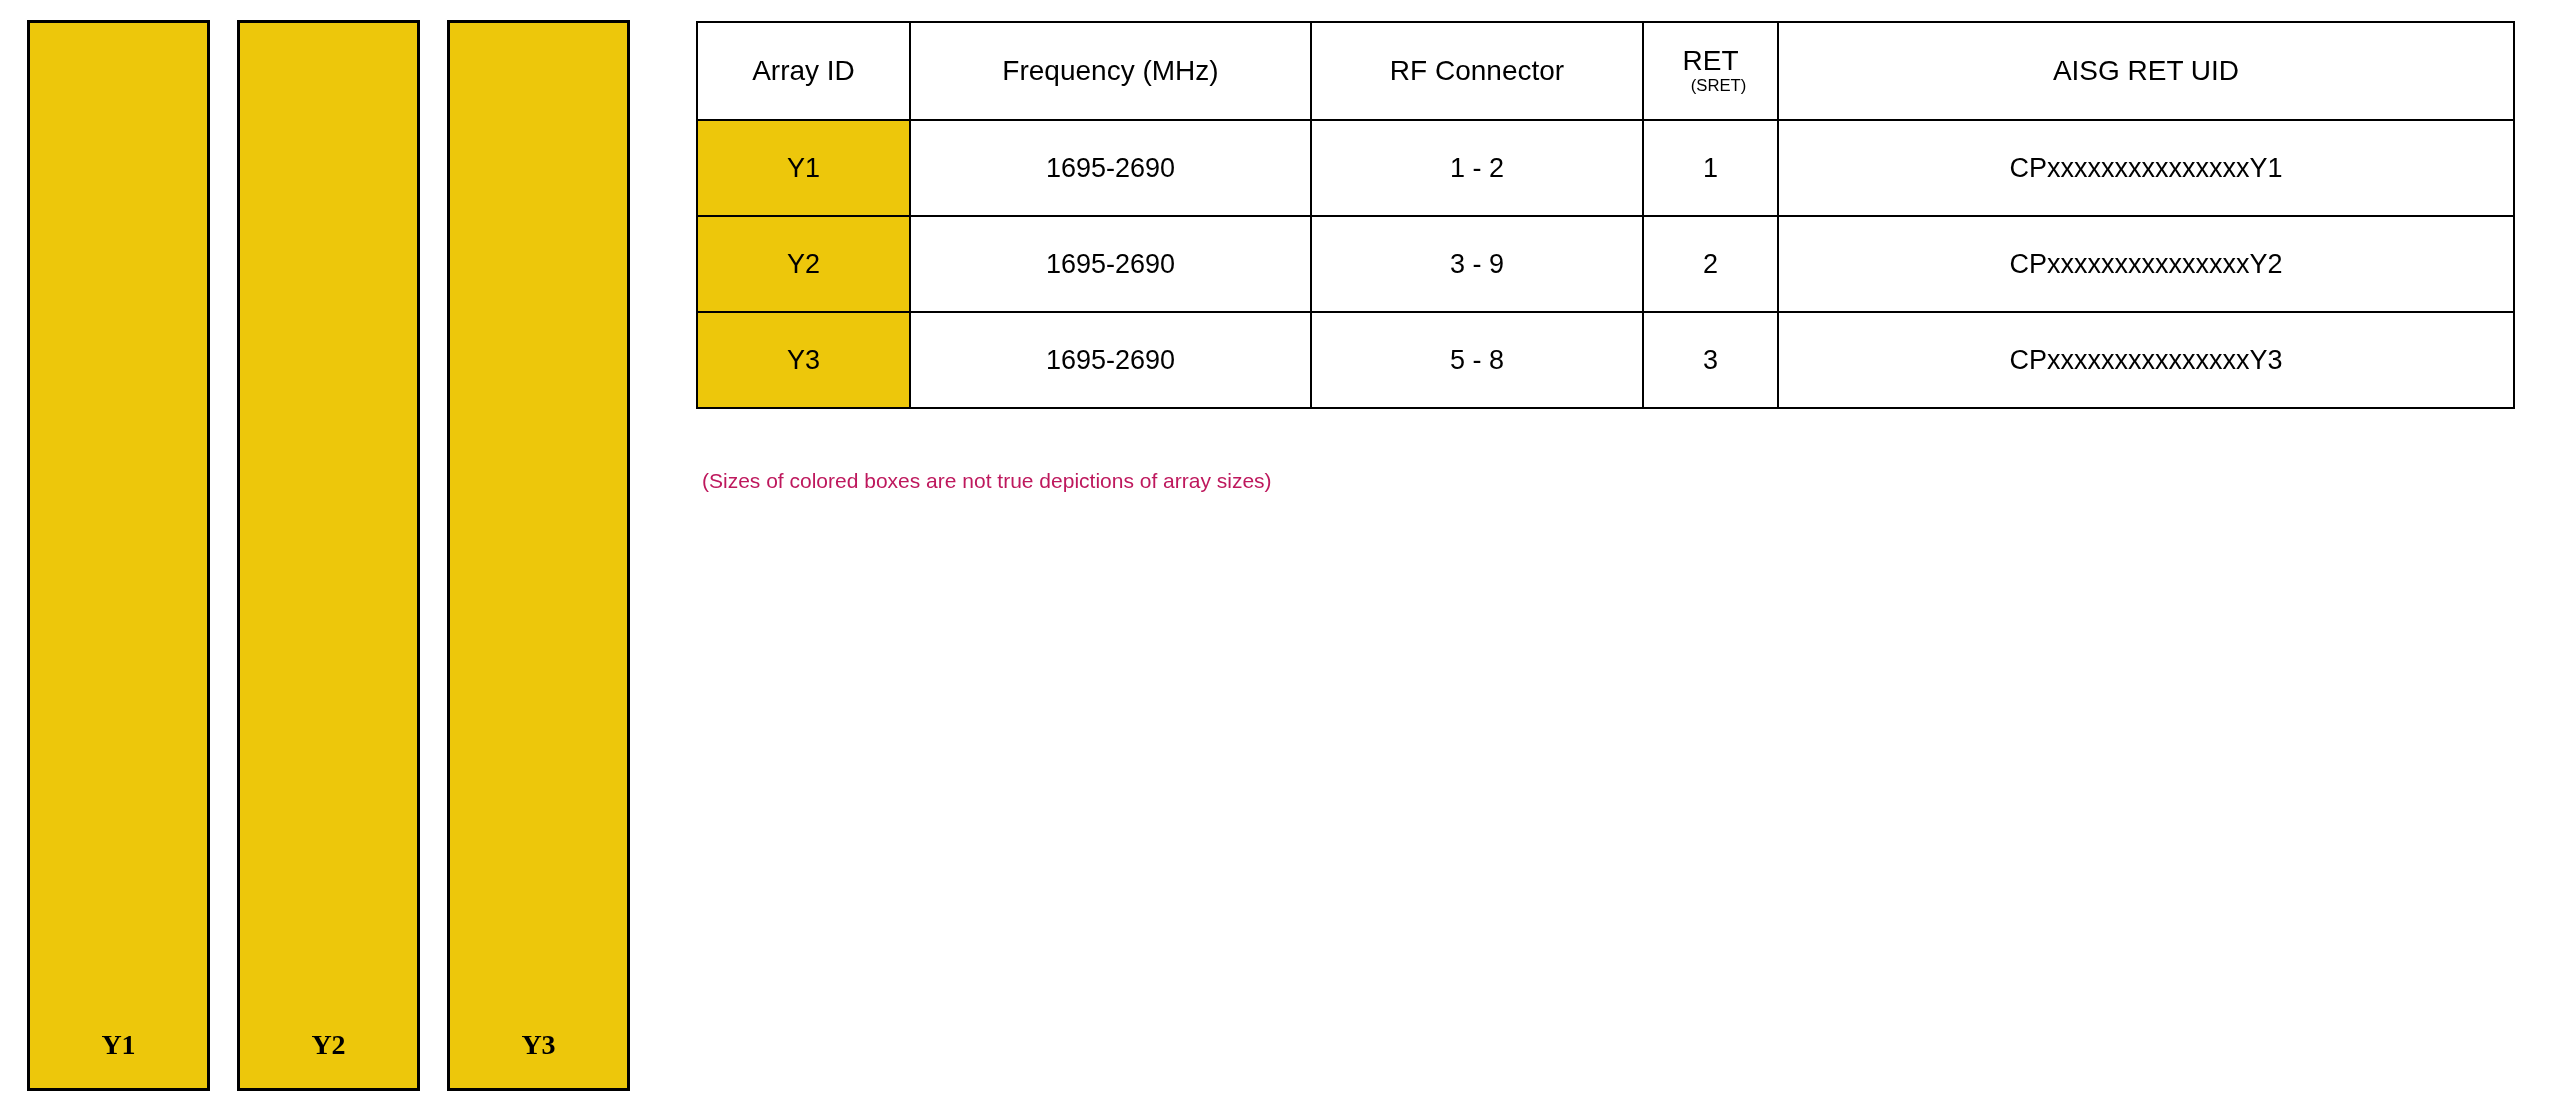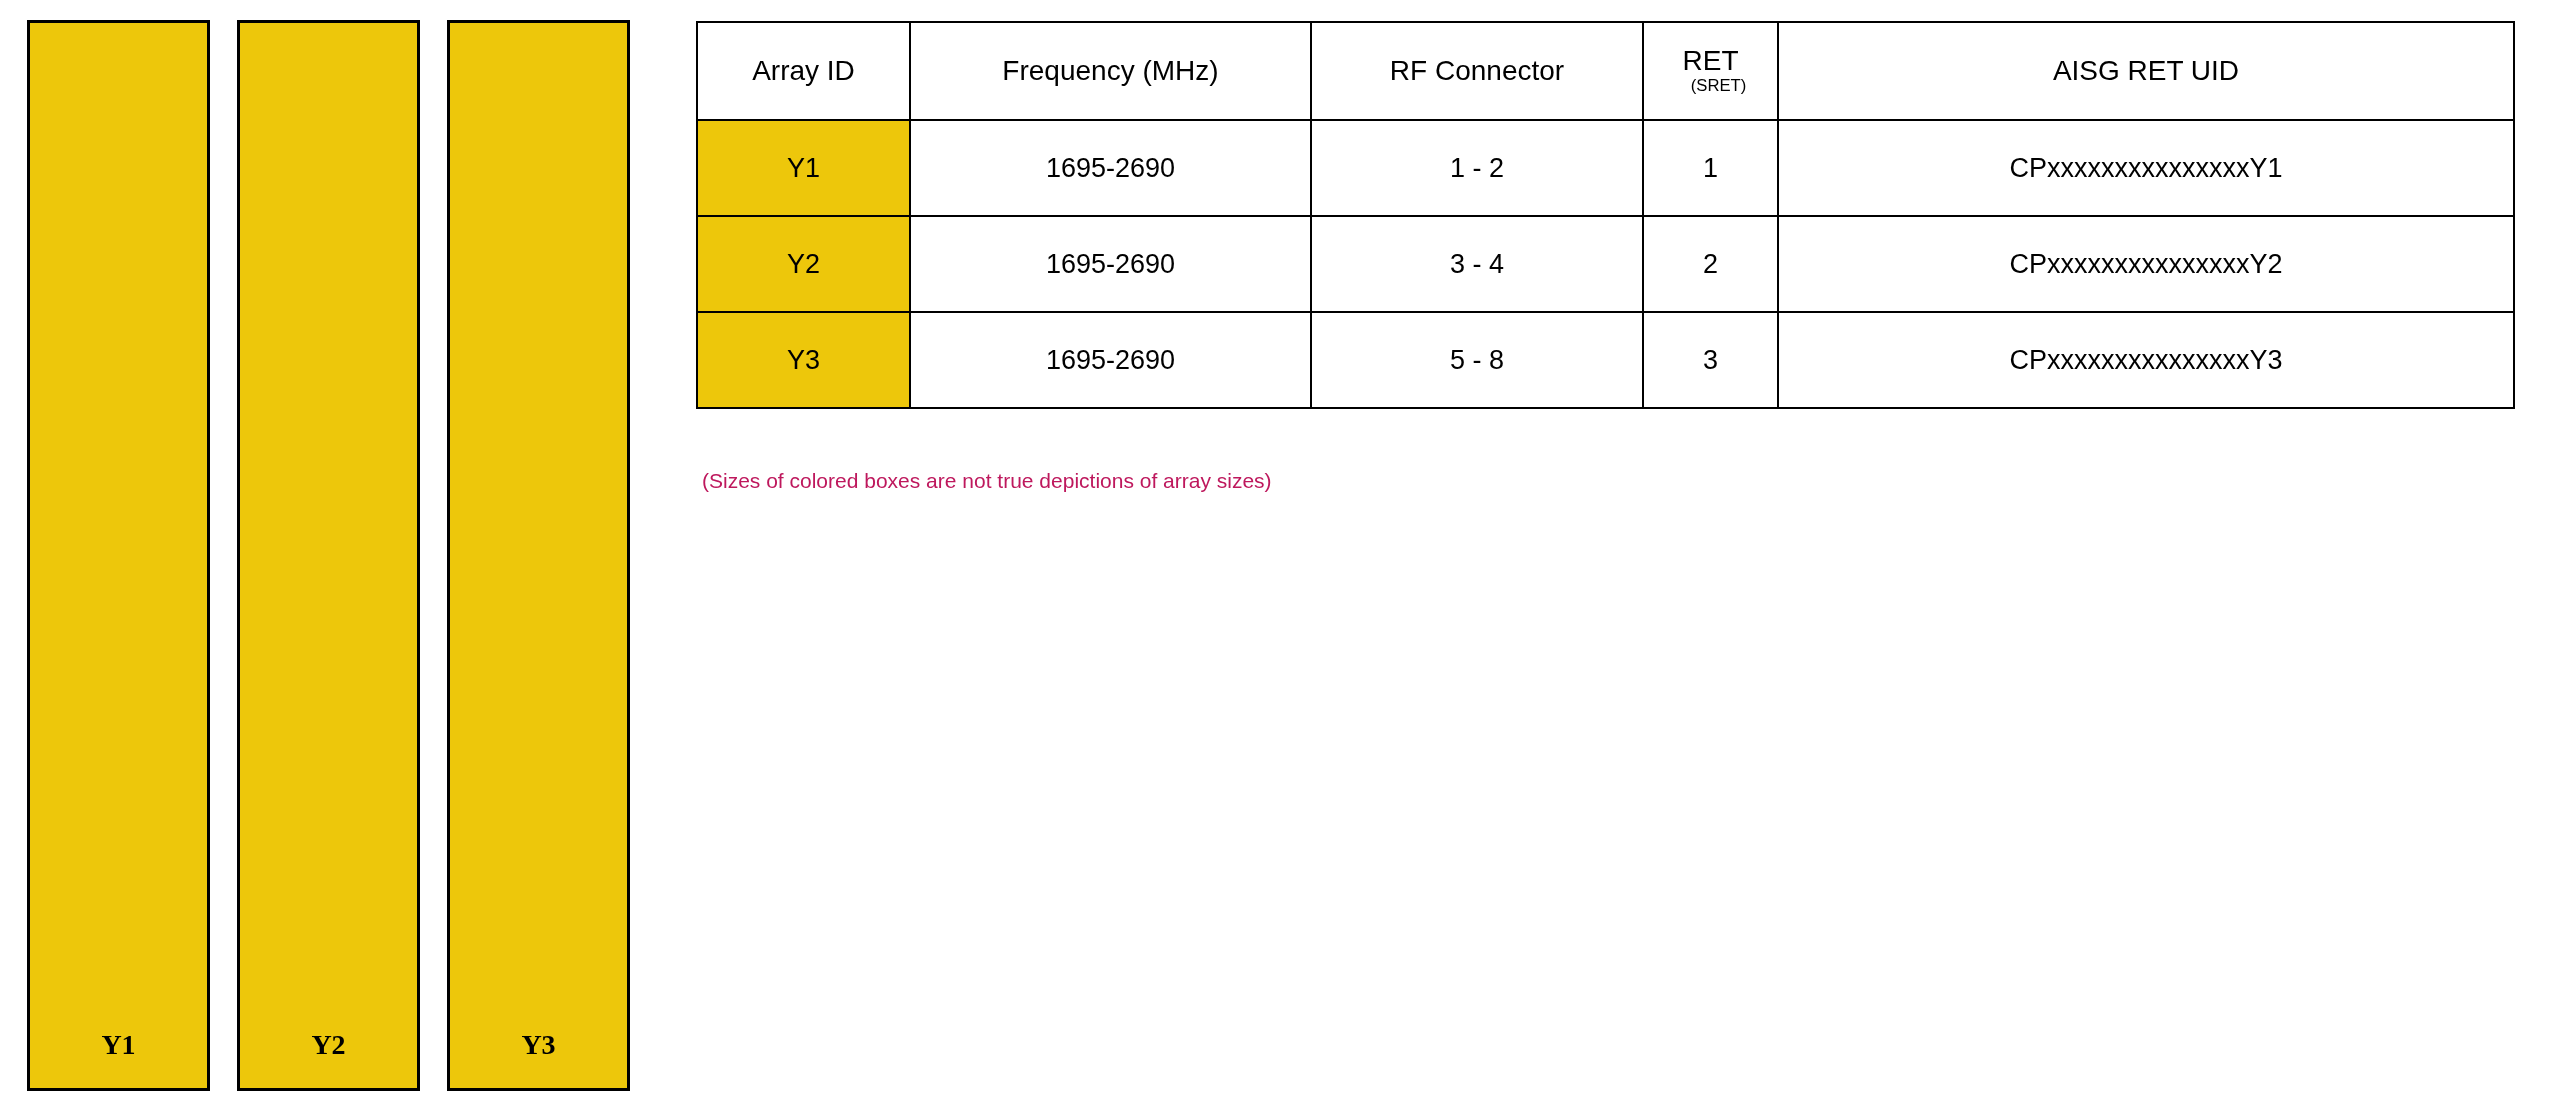--- a/index.html
+++ b/index.html
@@ -143,21 +143,21 @@
       <td class="cell-array-id" style="background:#EDC70B;">Y1</td>
       <td>1695-2690</td>
       <td>1 - 2</td>
       <td>1</td>
       <td>CPxxxxxxxxxxxxxxxY1</td>
     </tr>
 
     <tr>
       <td class="cell-array-id" style="background:#EDC70B;">Y2</td>
       <td>1695-2690</td>
-      <td>3 - 4</td>
+      <td>3 - 9</td>
       <td>2</td>
       <td>CPxxxxxxxxxxxxxxxY2</td>
     </tr>
 
     <tr>
       <td class="cell-array-id" style="background:#EDC70B;">Y3</td>
       <td>1695-2690</td>
       <td>5 - 8</td>
       <td>3</td>
       <td>CPxxxxxxxxxxxxxxxY3</td>

